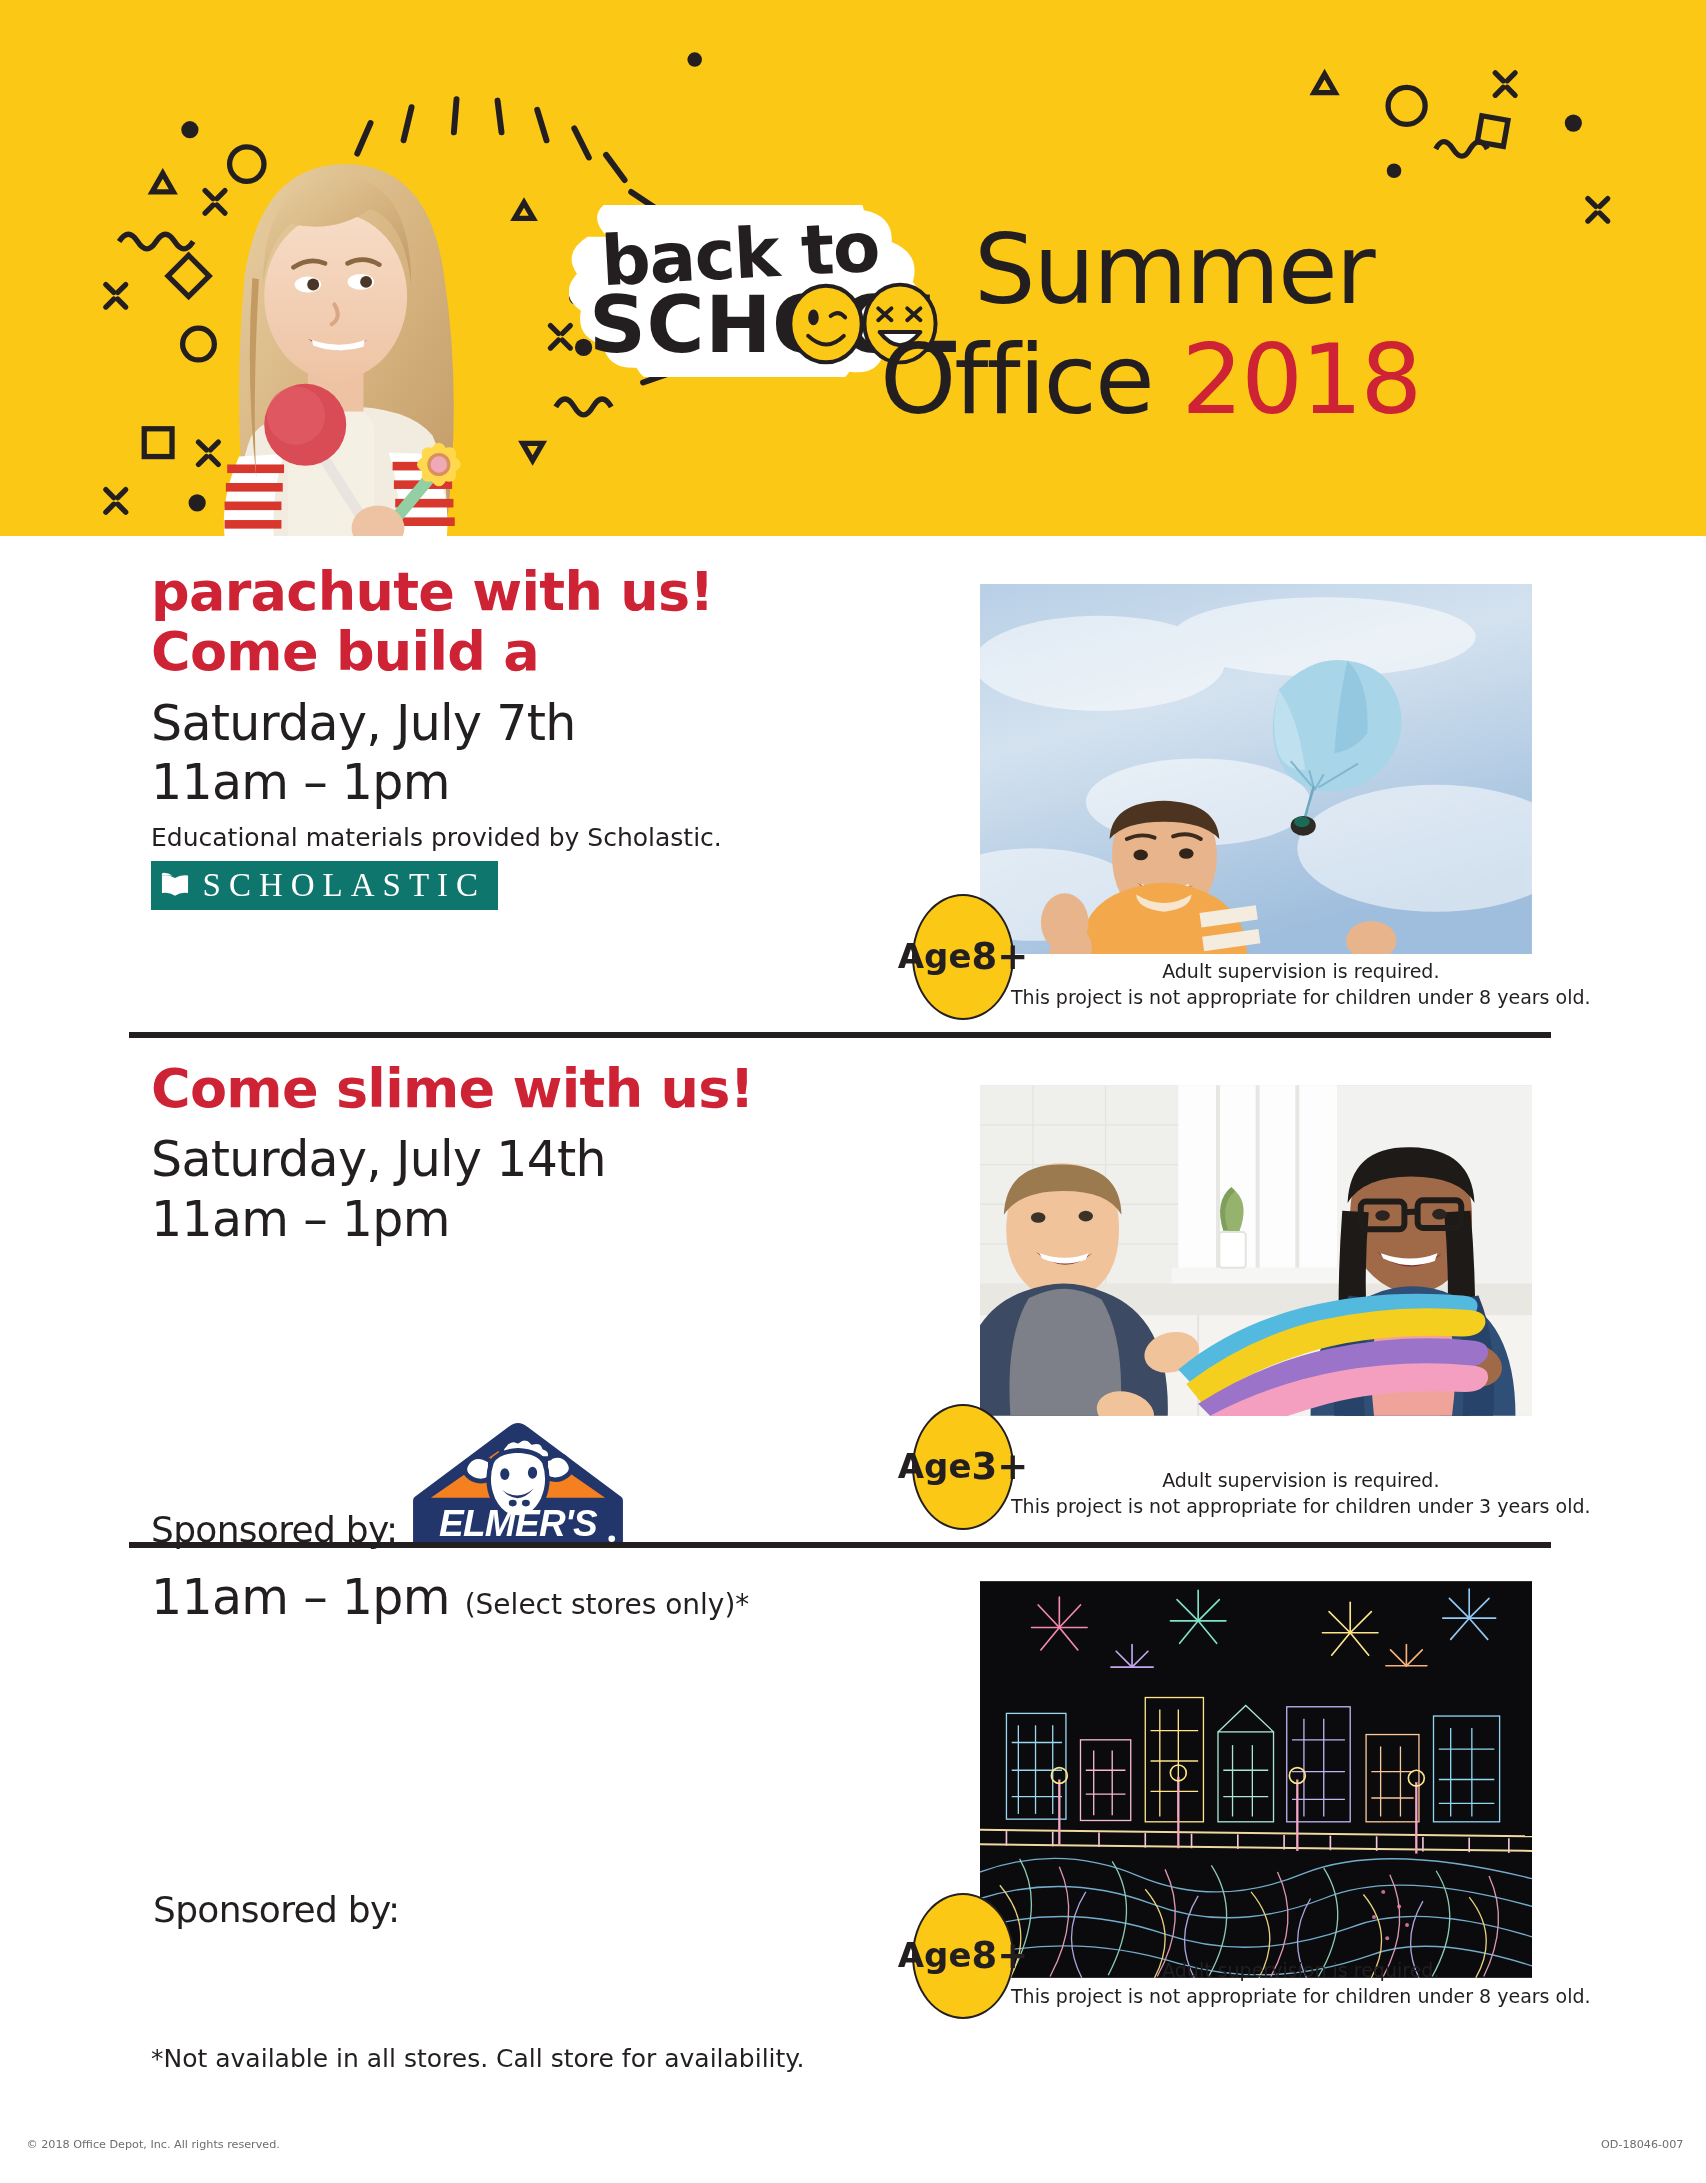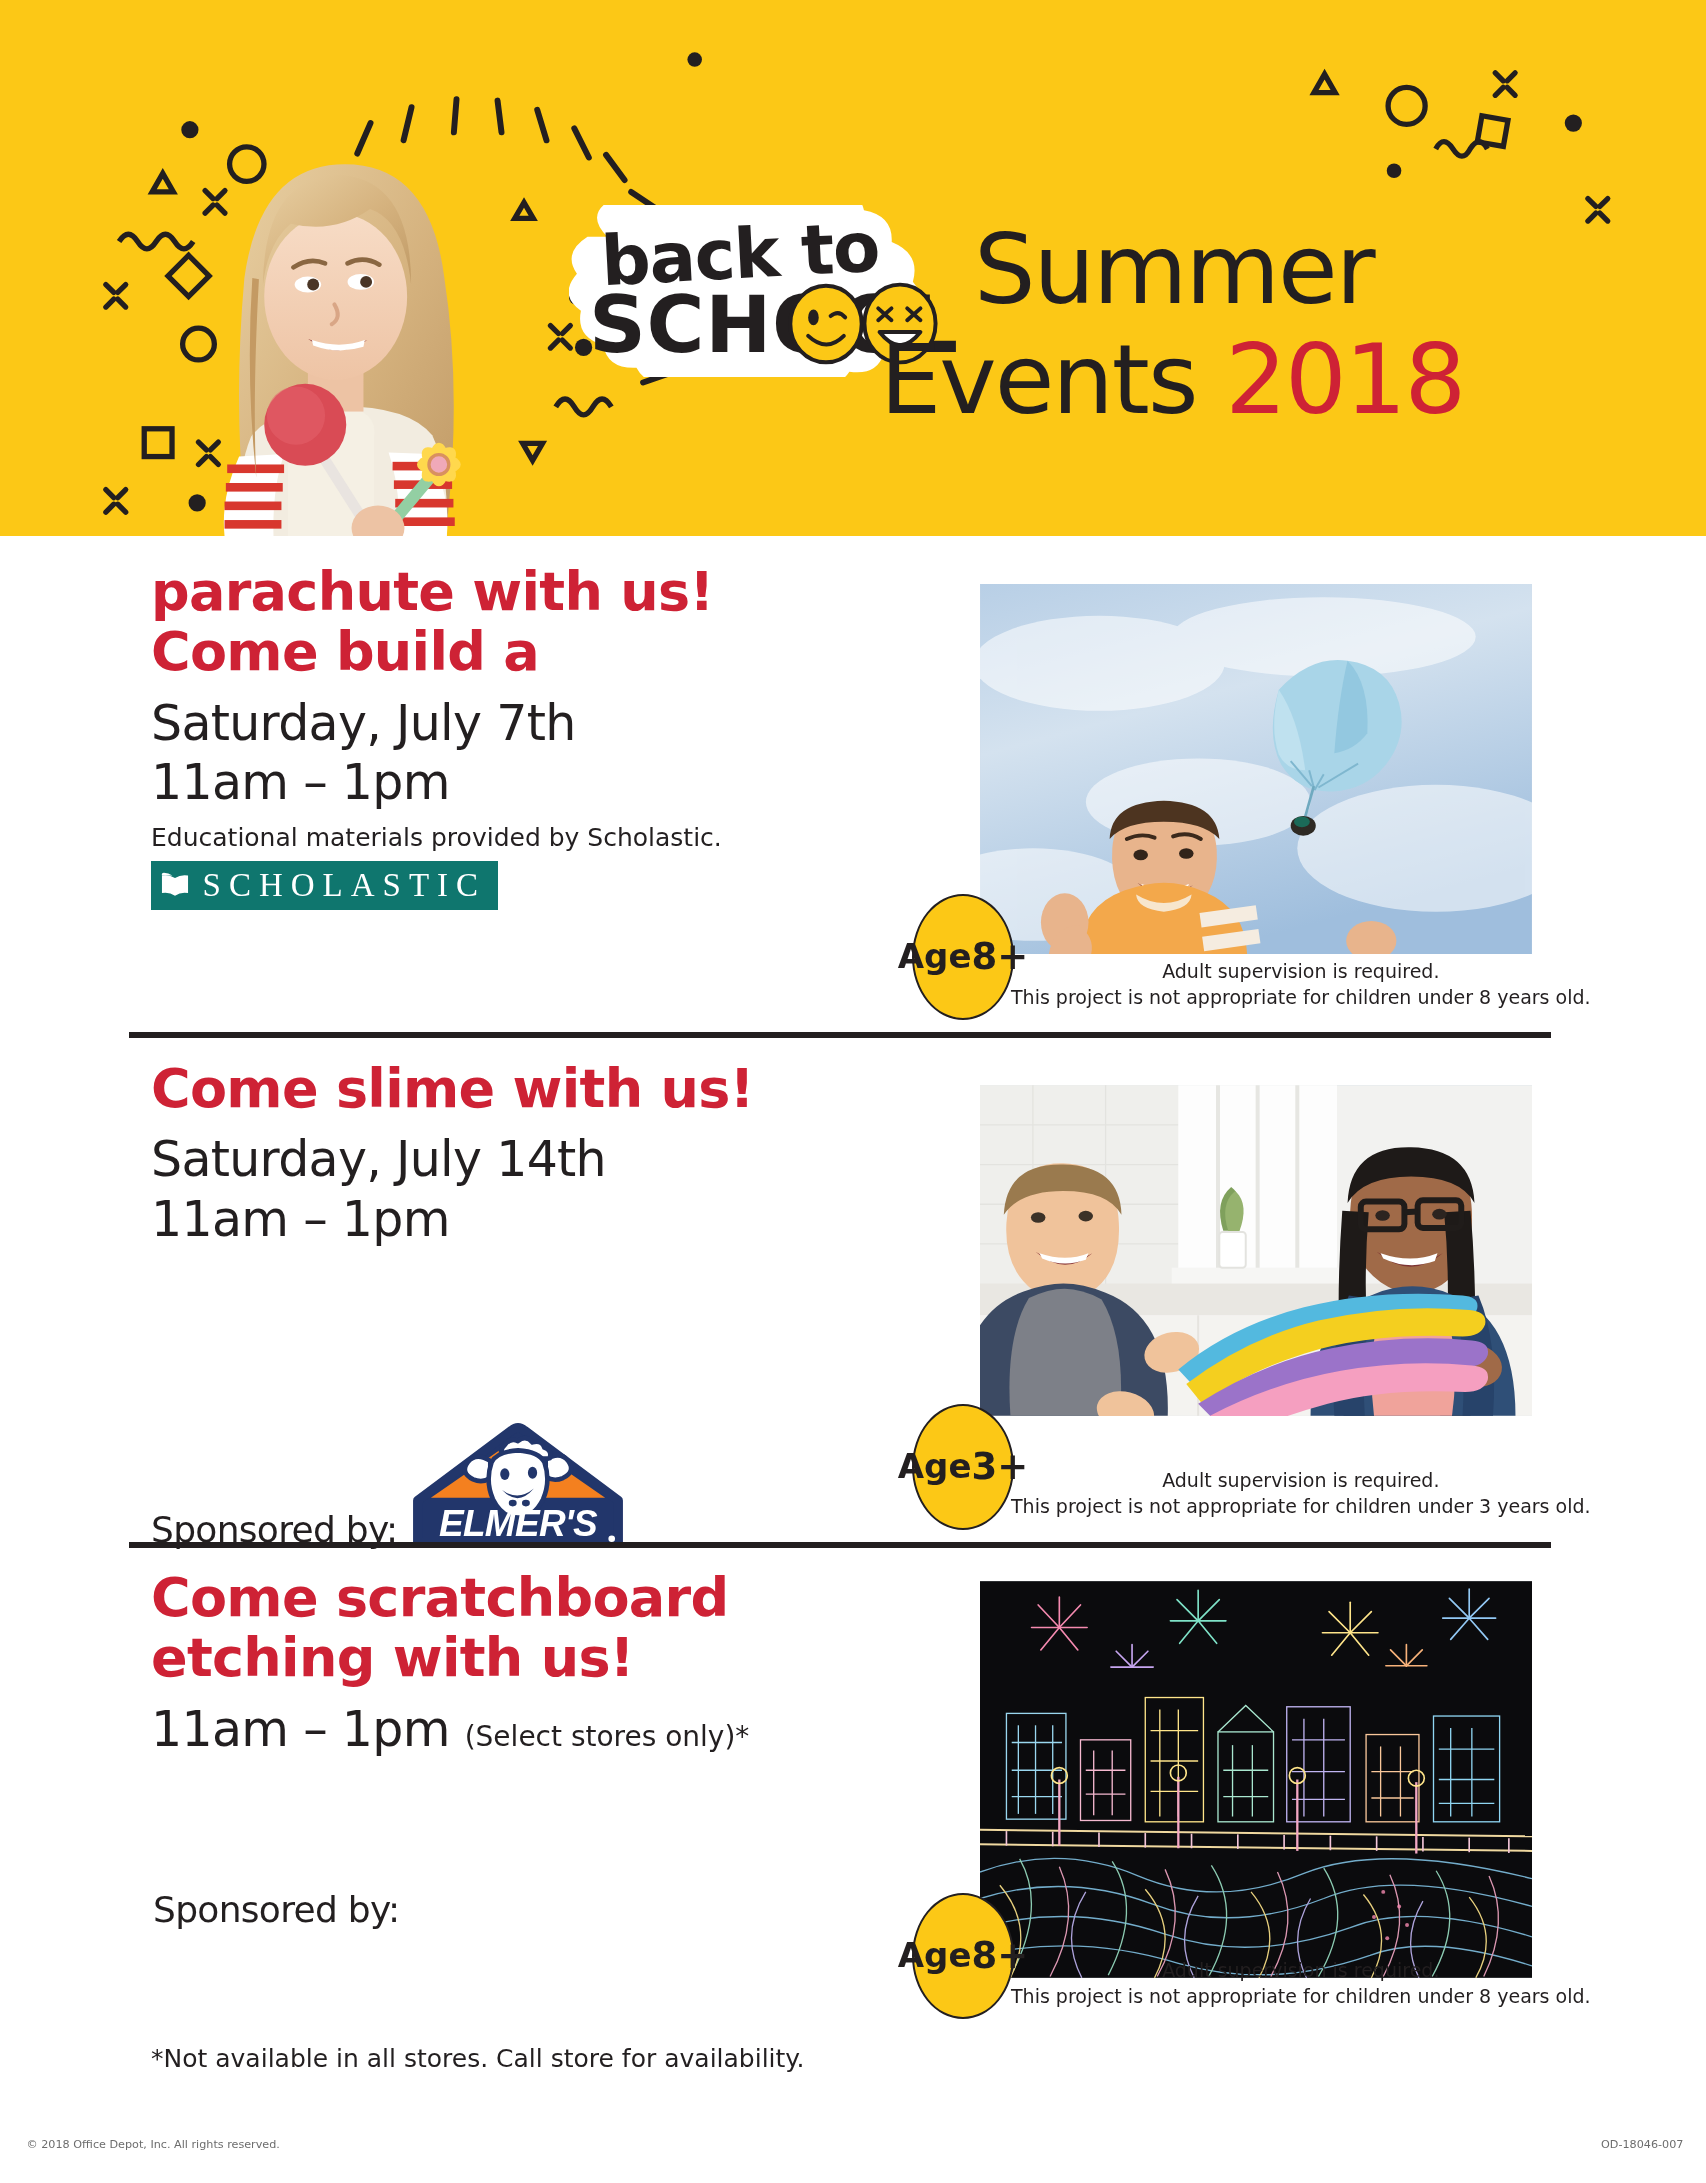--- a/index.html
+++ b/index.html
@@ -274,21 +274,21 @@
           <line x1="46" y1="40" x2="26" y2="58"></line>
         <line x1="70" y1="40" x2="90" y2="58"></line>
           <line x1="90" y1="40" x2="70" y2="58"></line>
       </g>
       <path d="M28 76 q31 40 62 0 z" fill="#ffffff" stroke="#231f20" stroke-width="6" stroke-linejoin="round"></path>
     </svg>
   </div>
 
   <div class="title-summer">Summer</div>
   <div class="title-events">
-    <span>Events</span>
+    <span>Office</span>
     <span class="title-year">2018</span>
   </div>
 </div>
 
 <div class="section sec1">
   <div class="etext">
     <div class="eheading">
       <div>parachute with us!</div>
       <div>Come build a</div>
     </div>
@@ -494,24 +494,20 @@
 </div>
 <div class="disclaimer d2">
   <div>Adult supervision is required.</div>
   <div>This project is not appropriate for children under 3 years old.</div>
 </div>
 
 <div class="divider div2"></div>
 
 <div class="section sec3">
   <div class="etext">
-    <div class="eheading">
-      <div>Come scratchboard</div>
-      <div>etching with us!</div>
-    </div>
     <div class="etime">
       <span>11am – 1pm</span>
       <span class="enote-inline">(Select stores only)*</span>
     </div>
   </div>
 </div>
 <div class="sponsor-row" style="left:153px;top:1892px;">
   <span class="sponsor-label" style="margin-bottom:24px;">Sponsored by:</span>
 </div>
 

